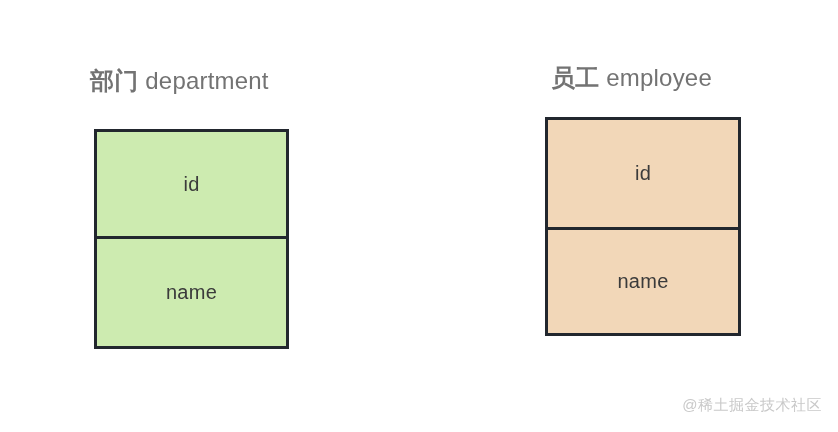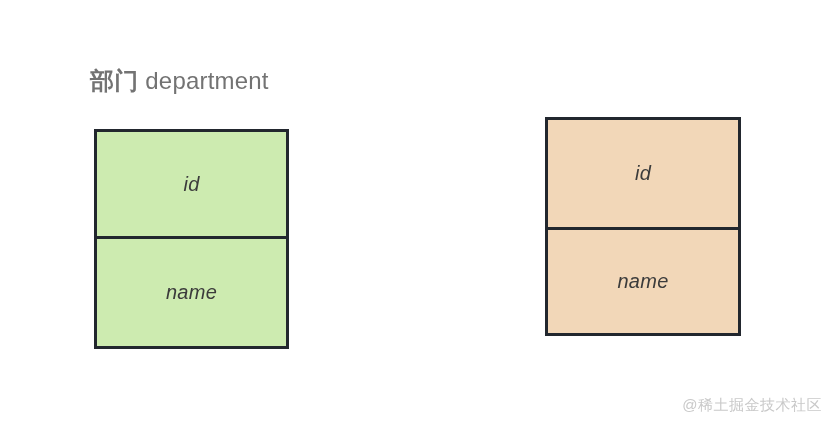--- a/index.html
+++ b/index.html
@@ -35,21 +35,20 @@
     font-weight: 400;
   }
 
   
   .entity-box {
     position: absolute;
     box-sizing: border-box;
     border: 3px solid #22272e;
     display: flex;
     flex-direction: column;
-    font-style: italic;
   }
   .entity-field {
     flex: 1 1 auto;
     display: flex;
     align-items: center;
     justify-content: center;
     font-size: 20px;
     color: #3b3b3b;
     letter-spacing: 0.3px;
   }
@@ -102,20 +101,23 @@
 
   <div class="entity-title" id="title-department">
     <span class="cjk">部门</span><span>&nbsp;</span><span class="latin">department</span>
   </div>
 
   <div class="entity-box" id="box-department" style="background: rgb(205, 235, 176); border-color: rgb(34, 39, 46);">
     <div class="entity-field">id</div>
     <div class="entity-field divided" style="border-top-color: rgb(34, 39, 46);">name</div>
   </div>
 
+  <div class="entity-title" id="title-employee">
+    <span class="cjk">员工</span><span>&nbsp;</span><span class="latin">employee</span>
+  </div>
 
   <div class="entity-box" id="box-employee" style="background: rgb(242, 215, 184); border-color: rgb(34, 39, 46);">
     <div class="entity-field">id</div>
     <div class="entity-field divided" style="border-top-color: rgb(34, 39, 46);">name</div>
   </div>
 
   <div id="watermark" style="color: rgb(201, 201, 201);">@稀土掘金技术社区</div>
 
 </div>
 

